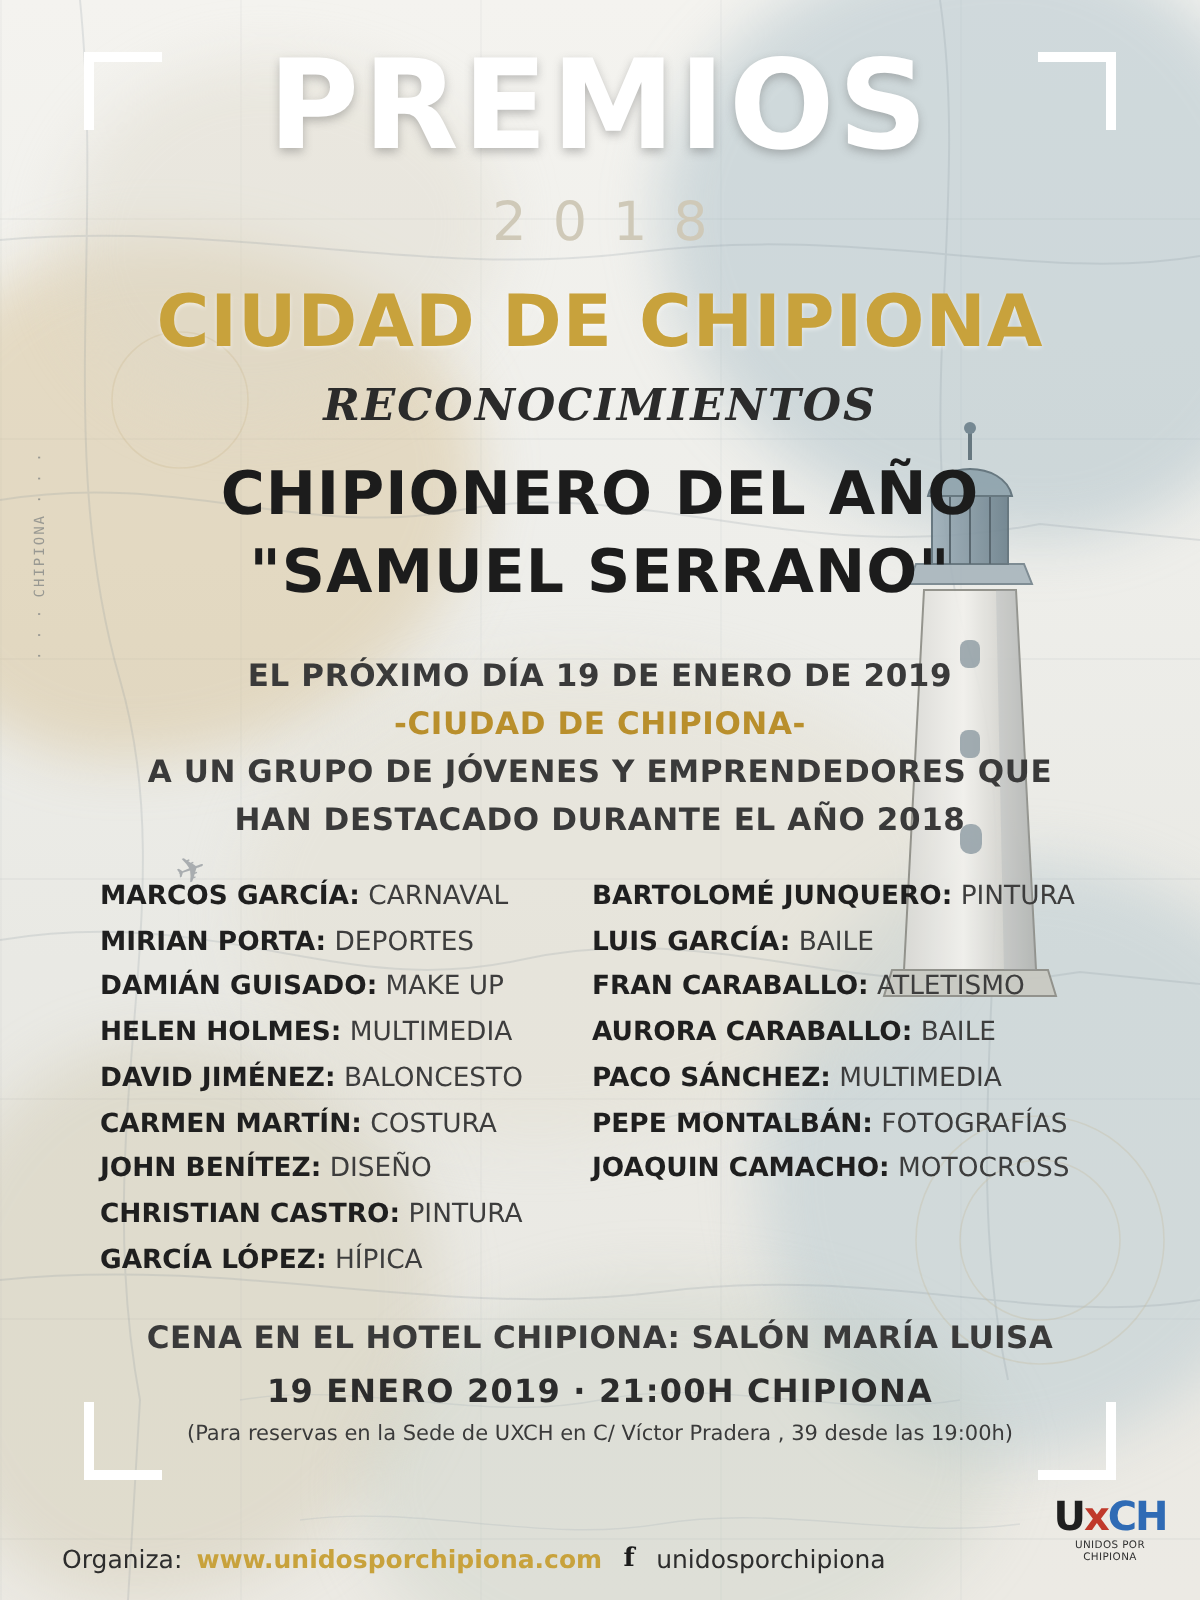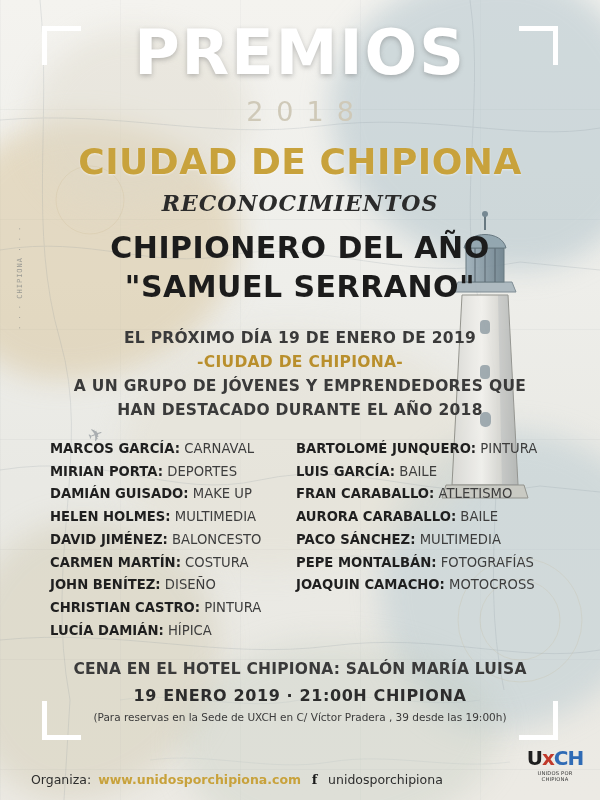--- a/index.html
+++ b/index.html
@@ -402,21 +402,21 @@
     <div class="awards">
       <div class="col">
         <div class="award"><span class="nm">MARCOS GARCÍA:</span> <span class="cat">CARNAVAL</span></div>
         <div class="award"><span class="nm">MIRIAN PORTA:</span> <span class="cat">DEPORTES</span></div>
         <div class="award"><span class="nm">DAMIÁN GUISADO:</span> <span class="cat">MAKE UP</span></div>
         <div class="award"><span class="nm">HELEN HOLMES:</span> <span class="cat">MULTIMEDIA</span></div>
         <div class="award"><span class="nm">DAVID JIMÉNEZ:</span> <span class="cat">BALONCESTO</span></div>
         <div class="award"><span class="nm">CARMEN MARTÍN:</span> <span class="cat">COSTURA</span></div>
         <div class="award"><span class="nm">JOHN BENÍTEZ:</span> <span class="cat">DISEÑO</span></div>
         <div class="award"><span class="nm">CHRISTIAN CASTRO:</span> <span class="cat">PINTURA</span></div>
-        <div class="award"><span class="nm">LUCÍA DAMIÁN:</span> <span class="cat">HÍPICA</span></div>
+        <div class="award"><span class="nm">GARCÍA LÓPEZ:</span> <span class="cat">HÍPICA</span></div>
       </div>
       <div class="col">
         <div class="award"><span class="nm">BARTOLOMÉ JUNQUERO:</span> <span class="cat">PINTURA</span></div>
         <div class="award"><span class="nm">LUIS GARCÍA:</span> <span class="cat">BAILE</span></div>
         <div class="award"><span class="nm">FRAN CARABALLO:</span> <span class="cat">ATLETISMO</span></div>
         <div class="award"><span class="nm">AURORA CARABALLO:</span> <span class="cat">BAILE</span></div>
         <div class="award"><span class="nm">PACO SÁNCHEZ:</span> <span class="cat">MULTIMEDIA</span></div>
         <div class="award"><span class="nm">PEPE MONTALBÁN:</span> <span class="cat">FOTOGRAFÍAS</span></div>
         <div class="award"><span class="nm">JOAQUIN CAMACHO:</span> <span class="cat">MOTOCROSS</span></div>
       </div>

